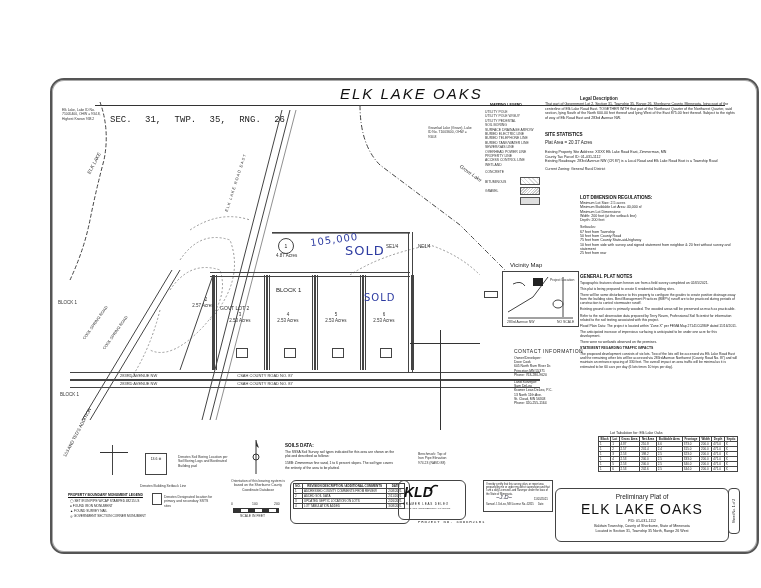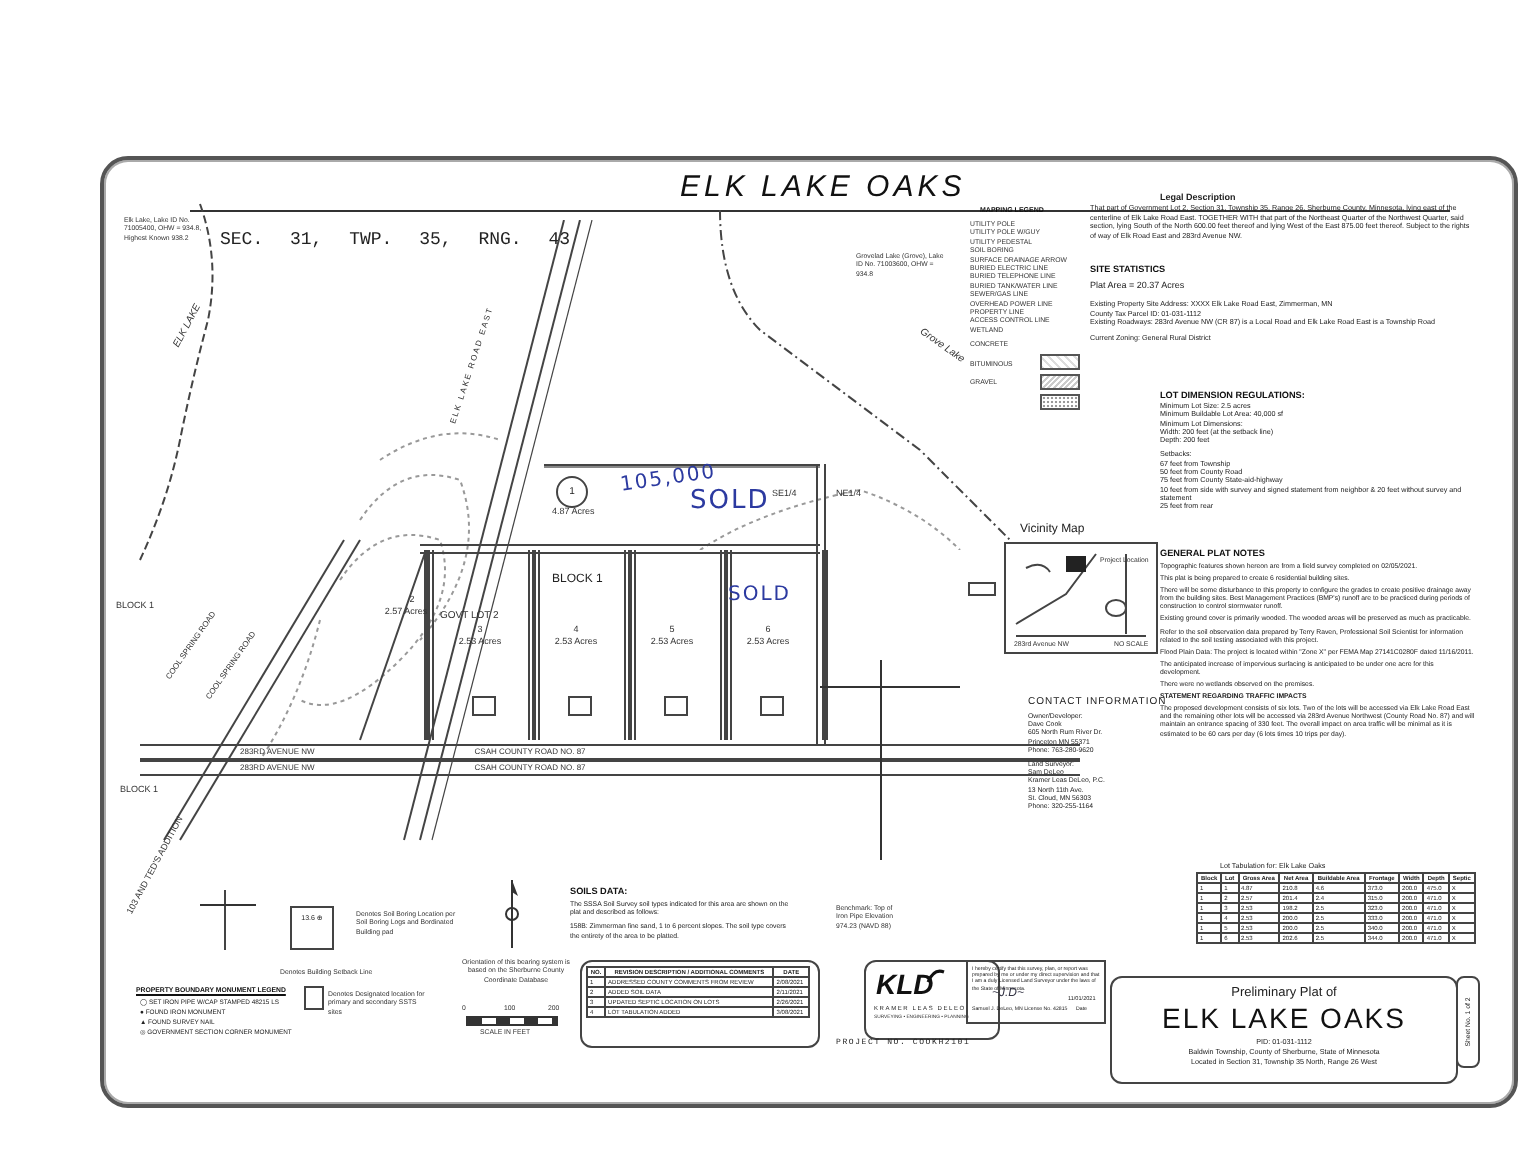--- a/index.html
+++ b/index.html
@@ -22,21 +22,21 @@
   .box-round { position:absolute; border:1.5px solid #444; border-radius:6px; }
 </style>
 </head>
 <body>
 
 <div class="sheet"></div>
 
 <div class="title-main">ELK LAKE OAKS</div>
 <div class="hline" style="left:95px; top:105px; width:630px;"></div>
 
-<div class="sec">SEC. 31,  TWP. 35,  RNG. 43</div>
+<div class="sec">SEC. 31,  TWP. 35,  RNG. 26</div>
 
 <div class="abs tiny" style="left:62px; top:108px; width:45px;">Elk Lake, Lake ID No. 71005400, OHW = 934.8, Highest Known 938.2</div>
 <div class="abs" style="left:82px; top:160px; transform:rotate(-62deg); font-size:5px; font-style:italic; color:#333;">ELK LAKE</div>
 
 <svg class="abs" style="left:60px; top:100px;" width="70" height="200">
   <path d="M40 2 Q50 30 44 60 Q36 90 30 120 Q24 150 10 180" stroke="#444" stroke-dasharray="4 2" fill="none" stroke-width="1"></path>
 </svg>
 
 <svg class="abs" style="left:60px; top:110px;" width="240" height="320">
   <line x1="230" y1="0" x2="150" y2="310" stroke="#444" stroke-width="1"></line>
@@ -321,21 +321,21 @@
         </tr>
     <tr>
           <td>4</td>
           <td>LOT TABULATION ADDED</td>
           <td>3/08/2021</td>
         </tr>
   </tbody>
     </table>
 </div>
 
-<div class="box-round" style="left:432px; top:480px; width:66px; height:38px;">
+<div class="box-round" style="left:398px; top:480px; width:66px; height:38px;">
   <div class="abs" style="left:5px; top:3px; font-size:14px; font-weight:bold; font-style:italic; color:#111;">KLD</div>
   <svg class="abs" style="left:30px; top:2px;" width="10" height="10">
       <path d="M1 8 Q4 1 9 3" stroke="#111" stroke-width="1.5" fill="none"></path>
     </svg>
   <div class="abs" style="left:4px; top:21px; font-size:3px; letter-spacing:0.8px; color:#222;">KRAMER LEAS DELEO</div>
   <div class="abs" style="left:4px; top:26px; font-size:2.4px; color:#333;">SURVEYING • ENGINEERING • PLANNING</div>
 </div>
 <div class="abs" style="left:418px; top:520px; font-size:4px; letter-spacing:0.8px; color:#222; font-family:'Liberation Mono', monospace;">PROJECT NO. COOKH2101</div>
 
 <div class="abs" style="left:483px; top:480px; width:68px; height:30px; border:1px solid #444;">

